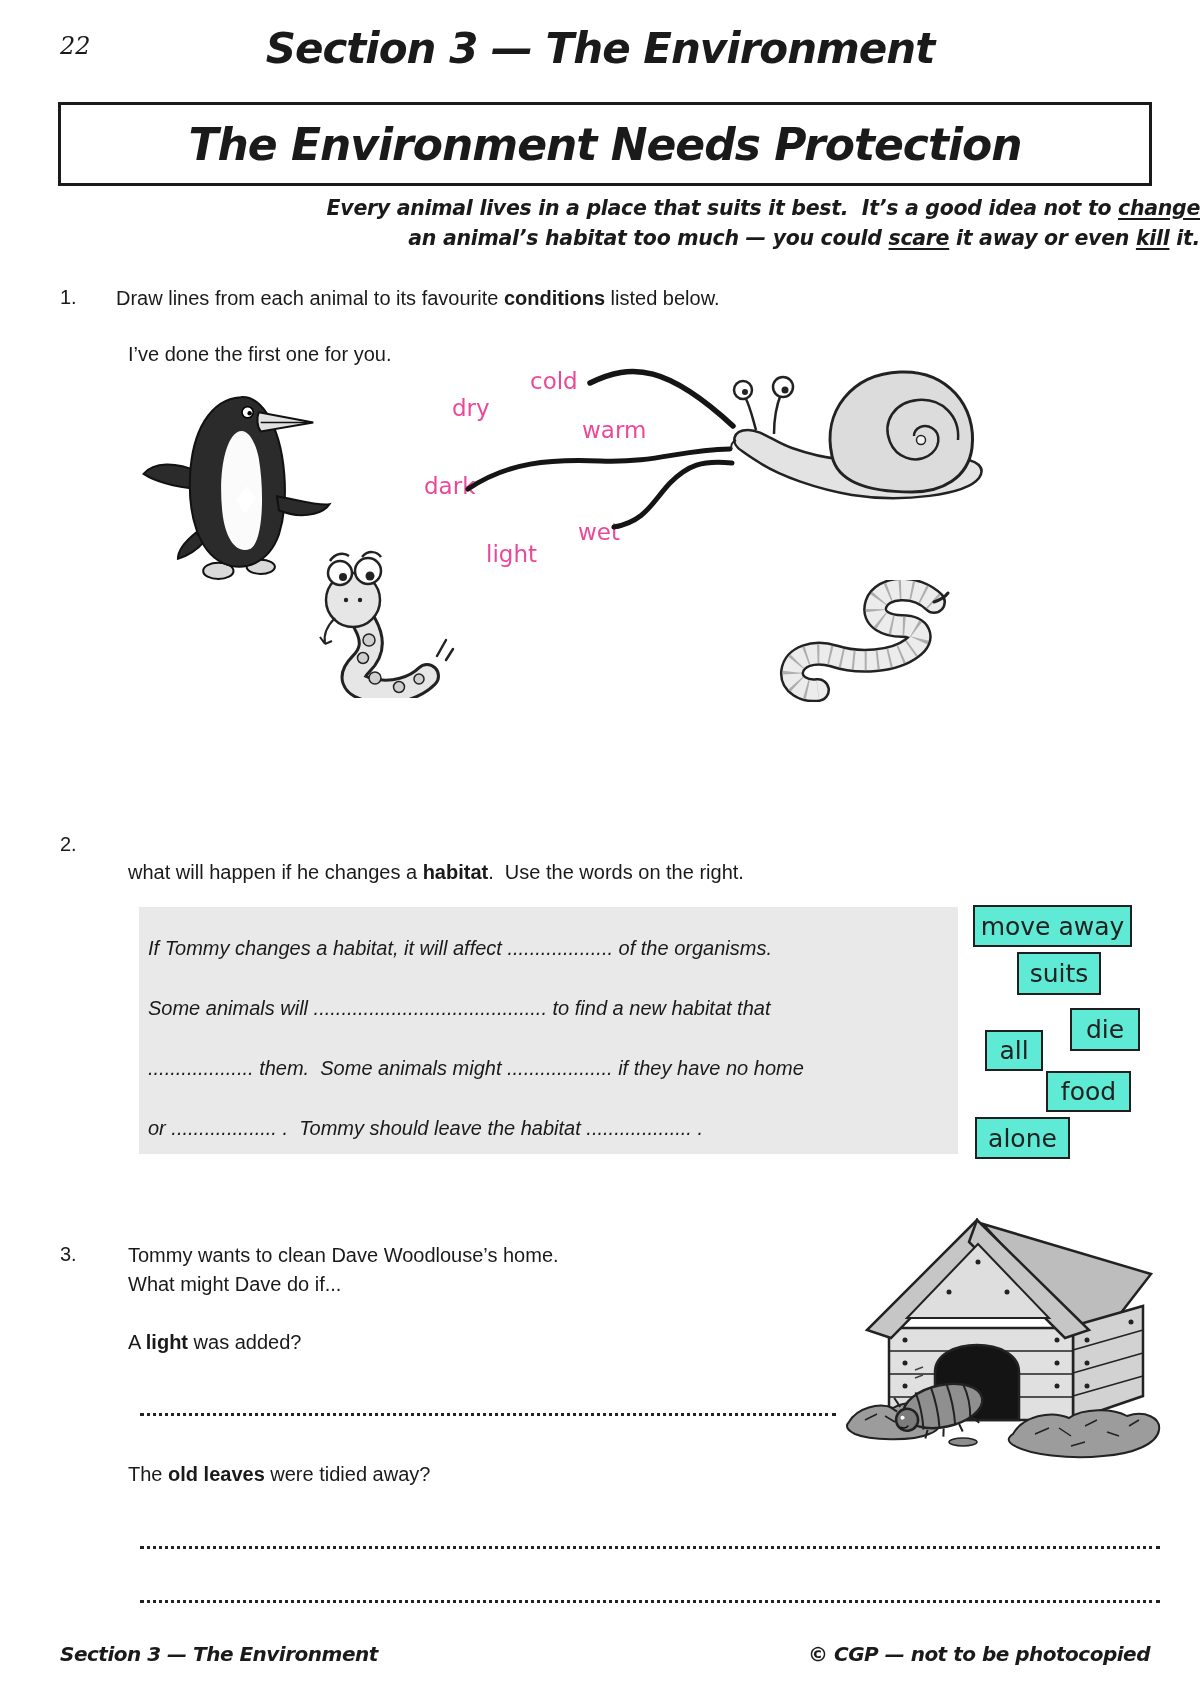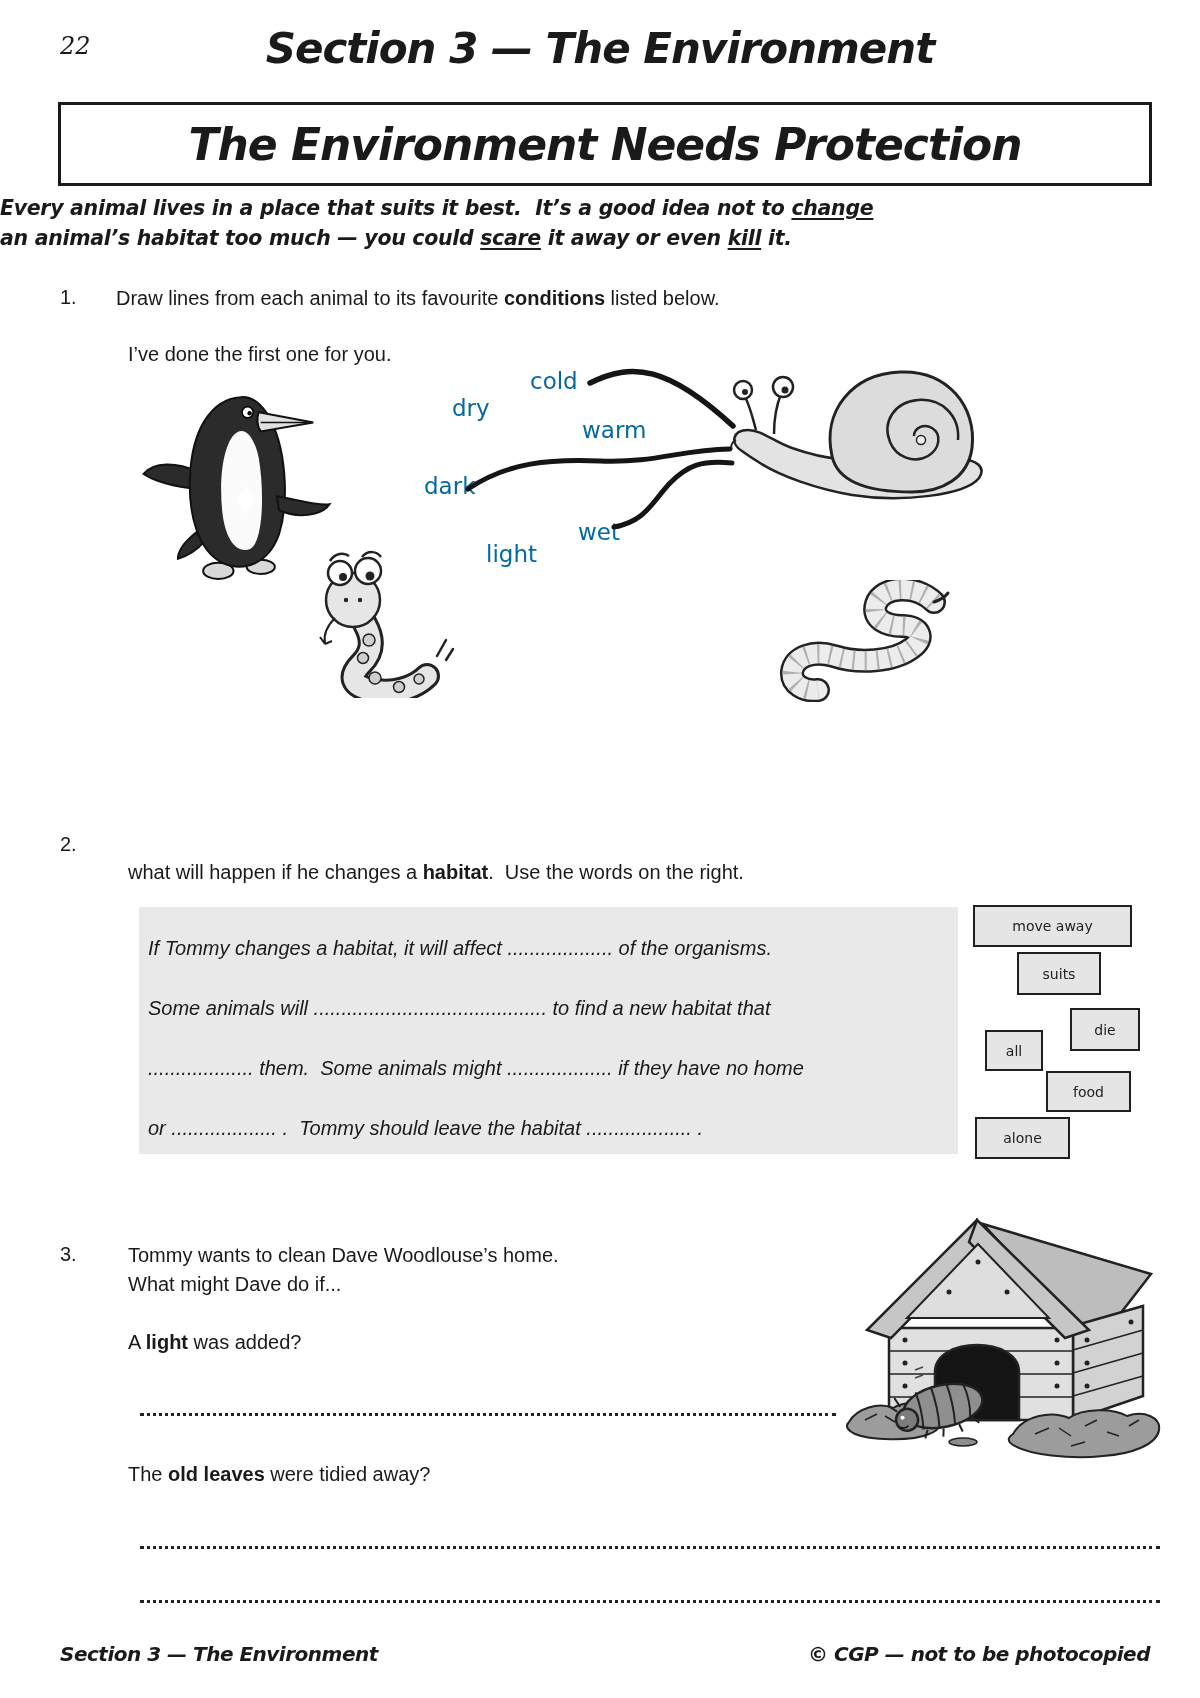--- a/index.html
+++ b/index.html
@@ -8,29 +8,29 @@
   .abs{position:absolute;}
   .t{white-space:pre-wrap;line-height:1.25;}
   .body20{font-size:20px;}
   .b{font-weight:bold;}
   .pagenum{font-size:24px;font-style:italic;font-family:"DejaVu Serif",serif;}
   .section-title{left:0;top:24px;width:1200px;text-align:center;font-size:42px;
                  font-family:"DejaVu Sans",sans-serif;font-style:italic;font-weight:bold;letter-spacing:-1px;}
   .title-box{left:58px;top:102px;width:1088px;height:78px;border:3px solid #1a1a1a;
              display:flex;align-items:center;justify-content:center;}
   .title-box .txt{font-size:44px;font-family:"DejaVu Sans",sans-serif;font-style:italic;font-weight:bold;letter-spacing:-1px;}
-  .intro{left:0;width:1200px;text-align:left;font-size:20.5px;
+  .intro{left:0;width:1200px;text-align:right;font-size:20.5px;
          font-family:"DejaVu Sans",sans-serif;font-style:italic;font-weight:bold;letter-spacing:-0.3px;}
   .intro u{text-underline-offset:3px;}
   .qnum{font-size:20px;}
   .gapbox{left:139px;top:907px;width:819px;height:247px;background:#e9e9e9;}
   .gapline{left:148px;width:790px;font-size:20px;font-style:italic;}
-  .wordbox{border:2.5px solid #1f1f1f;background:#e5e5e5;display:flex;align-items:center;justify-content:center;
-           font-family:"DejaVu Sans",sans-serif;font-size:14px;color:#222;}
-  .cond{font-family:"DejaVu Sans",sans-serif;font-size:23px;color:#0369a1;}
+  .wordbox{border:2.5px solid #1f1f1f;background:#5eead4;display:flex;align-items:center;justify-content:center;
+           font-family:"DejaVu Sans",sans-serif;font-size:25px;color:#222;}
+  .cond{font-family:"DejaVu Sans",sans-serif;font-size:23px;color:#ec4899;}
   .dotline{border-bottom:3px dotted #222;height:16px;}
   .footer{font-size:20px;font-family:"DejaVu Sans",sans-serif;font-style:italic;font-weight:bold;letter-spacing:-0.5px;}
 </style>
 </head>
 <body>
 
 <div class="page">
 
   <div class="abs pagenum" style="left:60px;top:32px;">22</div>
   <div class="abs section-title">Section 3 — The Environment</div>

